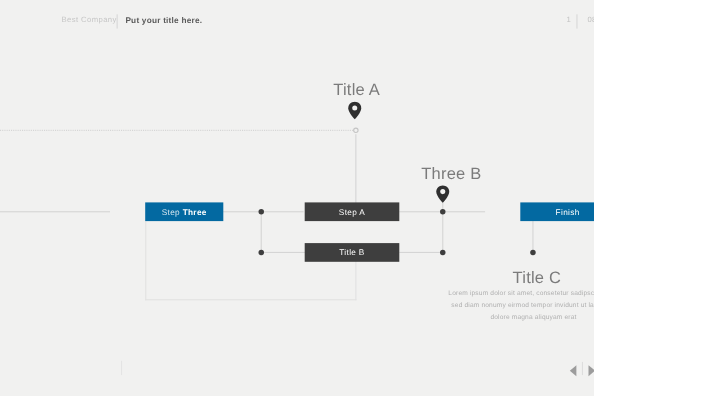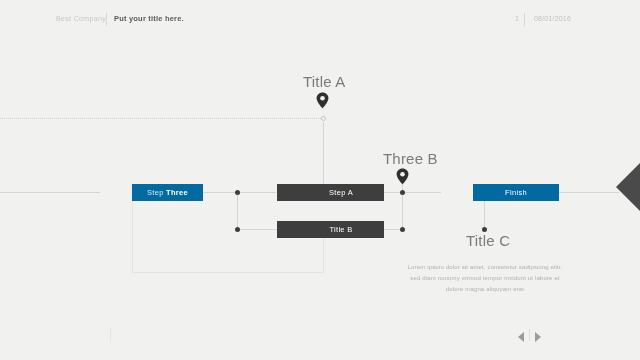--- a/index.html
+++ b/index.html
@@ -2,21 +2,21 @@
 <html><head>
 <meta charset="utf-8">
 <style>
   html, body {
     margin: 0;
     padding: 0;
     background: #ffffff;
   }
   #slide {
     position: relative;
-    width: 640px;
+    width: 540px;
     height: 360px;
     background: #f1f1f0;
     font-family: "Liberation Sans", sans-serif;
     overflow: hidden;
   }
 
   
   .hdr-company {
     position: absolute;
     left: 56px; top: 15px;
@@ -85,21 +85,21 @@
   .node {
     position: absolute;
     height: 17px;
     line-height: 17px;
     text-align: center;
     font-size: 7.5px;
     color: #ffffff;
     letter-spacing: .3px;
   }
   .node.blue { background: #0369a1; margin-left: 32px; }
-  .node.dark { background: #3e3e3e; padding-left: 21px; }
+  .node.dark { background: #3e3e3e; }
   .node .soft { font-weight: normal; opacity: .85; }
   .node .strong { font-weight: bold; }
 
   
   .dot {
     position: absolute;
     width: 5px; height: 5px;
     border-radius: 50%;
     background: #3e3e3e;
   }
@@ -236,21 +236,21 @@
 
   <div class="node dark" style="left:277px; top:184px; width:86px;">Step A</div>
 
   <div class="node dark" style="left:277px; top:221px; width:86px;">Title B</div>
 
   <div class="node blue" style="left:441px; top:184px; width:86px;">Finish</div>
 
   <div class="right-arrow"></div>
 
   <div>
-    <div class="pin-label" style="left:466px; top:232px;">Title C</div>
+    <div class="pin-label" style="left:466px; top:244px;">Title C</div>
     <div class="body-text" style="left:403px; top:262px;">Lorem ipsum dolor sit amet, consetetur sadipscing elitr, sed diam nonumy eirmod tempor invidunt ut labore et dolore magna aliquyam erat</div>
   </div>
 
   <div>
     <div class="foot-sep"></div>
     <div class="nav-prev"></div>
     <div class="nav-sep"></div>
     <div class="nav-next"></div>
   </div>
 

